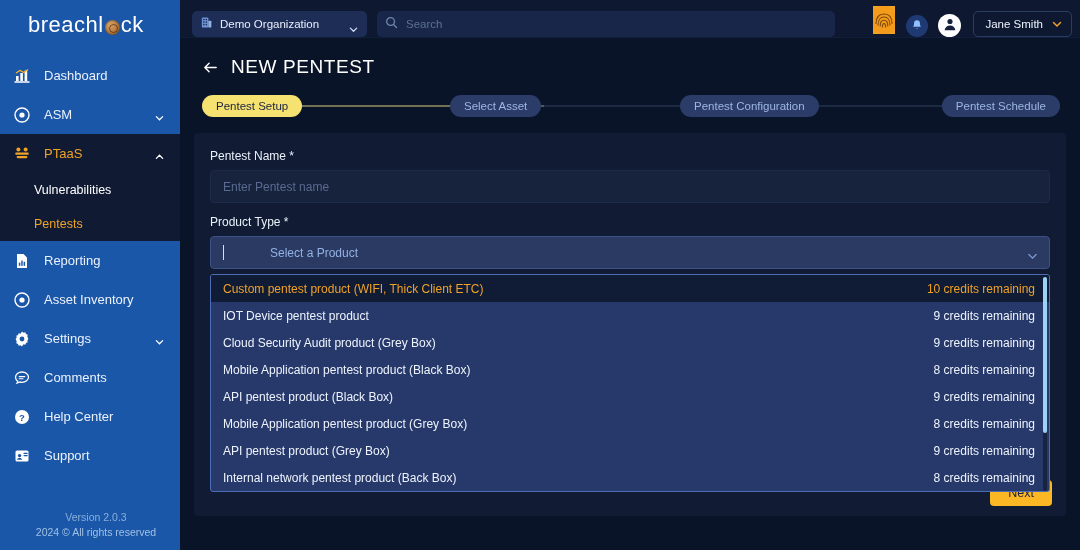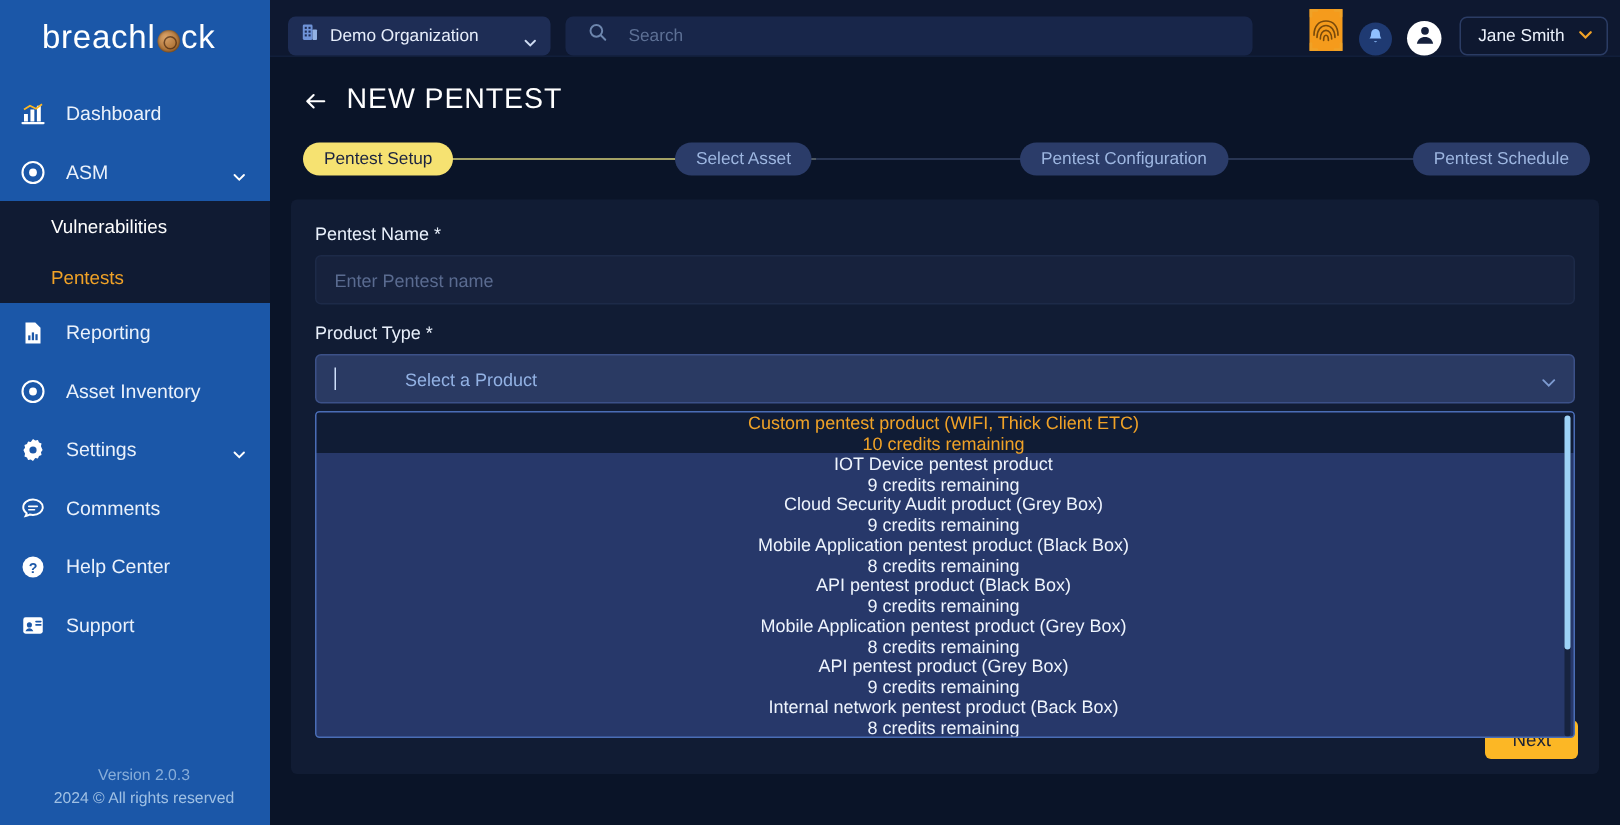--- a/index.html
+++ b/index.html
@@ -86,21 +86,21 @@
     width: 175px; height: 26px; border-radius: 5px;
     background: #1e2d55; display: flex; align-items: center;
     padding: 0 8px; gap: 7px; cursor: pointer;
     position: relative;
   }
   .org-select .org-label { color: #e7eefb; font-size: 11.5px; }
   .org-select .chev { position: absolute; right: 9px; width: 9px; height: 9px; }
   .search-box {
     flex: 0 0 458px; height: 26px; border-radius: 5px;
     background: #18264a; display: flex; align-items: center;
-    padding: 0 15px; gap: 14px; cursor: text;
+    padding: 0 8px; gap: 8px; cursor: text;
   }
   .search-box .sinput {
     background: transparent; border: none; outline: none;
     color: #c4d3ec; font-size: 11.5px; width: 100%;
     font-family: "Liberation Sans", sans-serif;
   }
   .search-box .sinput::placeholder { color: #5d7095; }
   .topbar-spacer { flex: 1 1 auto; }
   .fp-icon {
     width: 24px; height: 34px; flex: 0 0 24px;
@@ -197,21 +197,21 @@
     background: #27386a;
     border: 1px solid #4a6db5;
     border-radius: 3px;
     overflow: hidden;
     z-index: 30;
   }
   .dd-option {
     height: 27px; display: flex; align-items: center;
     justify-content: space-between;
     padding: 0 14px 0 12px;
-    color: #eef4fd; font-size: 12px; cursor: pointer; flex-direction: column;
+    color: #eef4fd; font-size: 12px; cursor: pointer;
   }
   .dd-option .credits { color: #eef4fd; font-size: 12px; }
   .dd-option.highlight { background: #101c35; color: #f0a227; }
   .dd-option.highlight .credits { color: #f0a227; }
   .dd-scrollbar {
     position: absolute; right: 2px; top: 2px;
     width: 4px; height: 214px; border-radius: 2px;
     background: #17233f;
   }
   .dd-thumb {
@@ -270,20 +270,36 @@
         </span>
         <span>ASM</span>
         <span class="chev">
           <svg width="9" height="9" viewBox="0 0 10 10">
               <path d="M1.5 3.5L5 7l3.5-3.5" stroke="#ffffff" stroke-width="1.4" fill="none" stroke-linecap="round"></path>
             </svg>
         </span>
       </div>
 
       <div class="ptaas-group">
+        <div class="nav-item accent">
+          <span class="ic">
+            <svg width="18" height="18" viewBox="0 0 18 18">
+                <circle cx="5.4" cy="4.6" r="2" fill="#f0a227"></circle>
+                <circle cx="12.6" cy="4.6" r="2" fill="#f0a227"></circle>
+                <rect x="2.2" y="7.6" width="13.6" height="2.2" rx="1.1" fill="#f0a227"></rect>
+                <rect x="3.6" y="11" width="10.8" height="2.2" rx="1.1" fill="#f0a227"></rect>
+              </svg>
+          </span>
+          <span>PTaaS</span>
+          <span class="chev">
+            <svg width="9" height="9" viewBox="0 0 10 10">
+                <path d="M1.5 6.5L5 3l3.5 3.5" stroke="#ffffff" stroke-width="1.4" fill="none" stroke-linecap="round"></path>
+              </svg>
+          </span>
+        </div>
         <div class="sub-item idle">
           <span>Vulnerabilities</span>
         </div>
         <div class="sub-item active">
           <span>Pentests</span>
         </div>
       </div>
 
       <div class="nav-item">
         <span class="ic">

